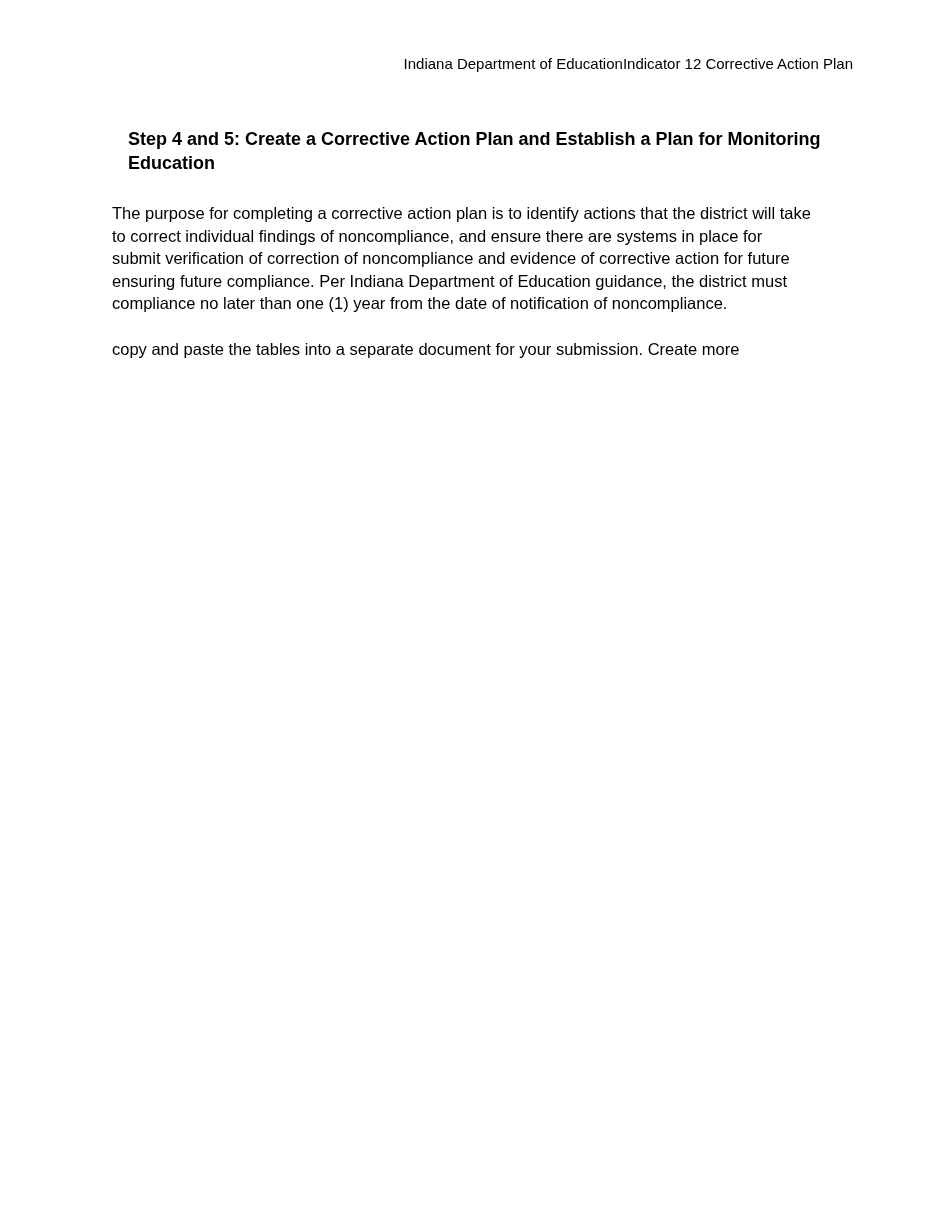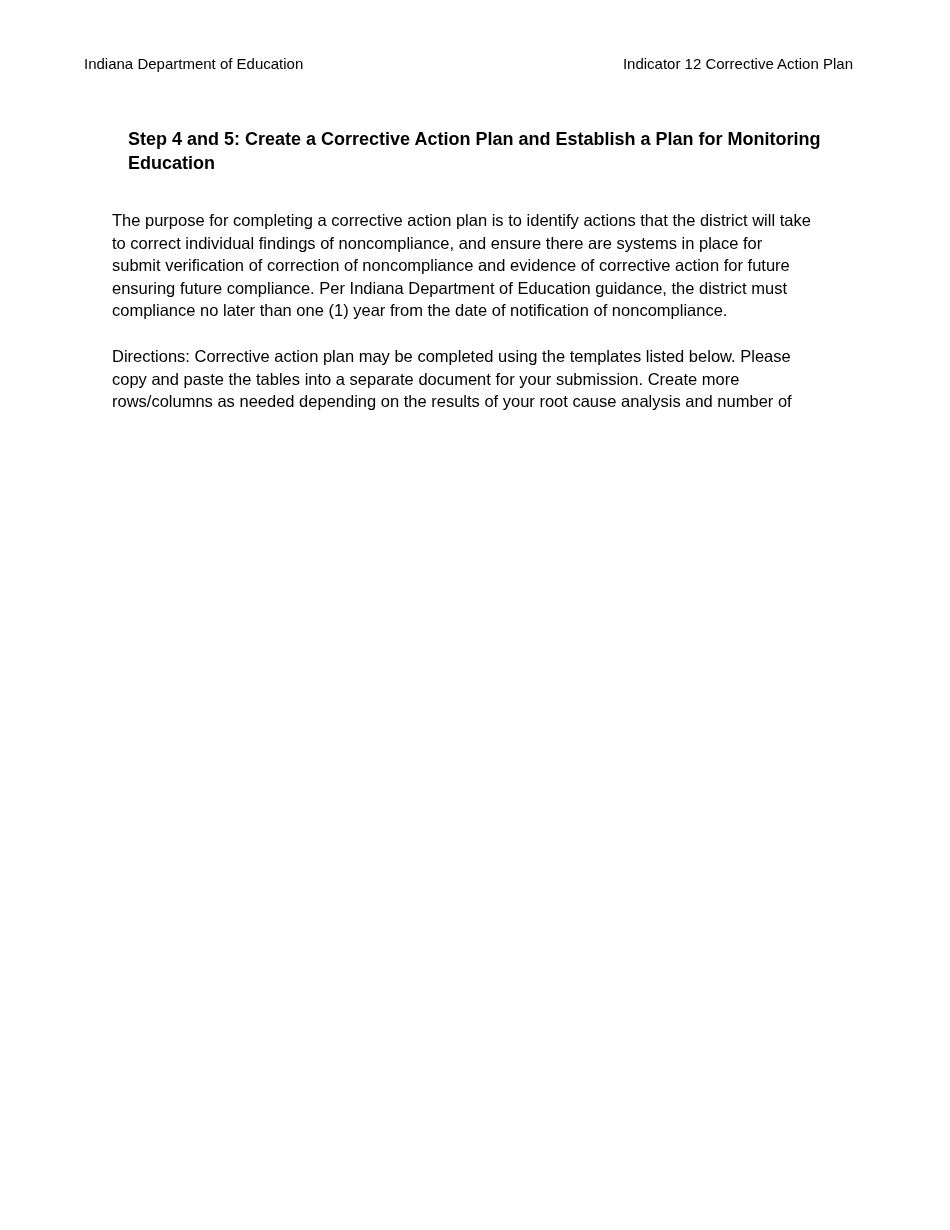--- a/index.html
+++ b/index.html
@@ -14,42 +14,42 @@
       font-family: "Liberation Sans", sans-serif;
       color: #000000;
       overflow: hidden;
     }
     .page-header {
       position: absolute;
       top: 55px;
       left: 84px;
       right: 97px;
       display: flex;
-      justify-content: space-between;
+      justify-content: flex-end;
       font-size: 15px;
       line-height: 18px;
     }
     .content {
       position: absolute;
       left: 112px;
       top: 111px;
       width: 740px;
     }
     .title {
       font-size: 18px;
       font-weight: bold;
       line-height: 24px;
       margin: 16px;
     }
     .para {
       font-size: 16.5px;
       line-height: 22.6px;
       margin: 0;
     }
-    .para-1 { margin-top: 34px; }
+    .para-1 { margin-top: 27px; }
     .para-2 { margin-top: 23px; }
     .line { display: block; white-space: nowrap; }
   </style>
 </head>
 <body>
 
 <div class="page-header">
   <span>Indiana Department of Education</span>
   <span>Indicator 12 Corrective Action Plan</span>
 </div>
@@ -62,17 +62,15 @@
 
   <p class="para para-1">
     <span class="line">The purpose for completing a corrective action plan is to identify actions that the district will take</span>
     <span class="line">to correct individual findings of noncompliance, and ensure there are systems in place for</span>
     <span class="line">submit verification of correction of noncompliance and evidence of corrective action for future</span>
     <span class="line">ensuring future compliance. Per Indiana Department of Education guidance, the district must</span>
     <span class="line">compliance no later than one (1) year from the date of notification of noncompliance.</span>
   </p>
 
   <p class="para para-2">
-    <span class="line">Directions: Corrective action plan may be completed using the templates listed below. Please</span>
     <span class="line">copy and paste the tables into a separate document for your submission. Create more</span>
-    <span class="line">rows/columns as needed depending on the results of your root cause analysis and number of</span>
   </p>
 </div>
 
 </body></html>

